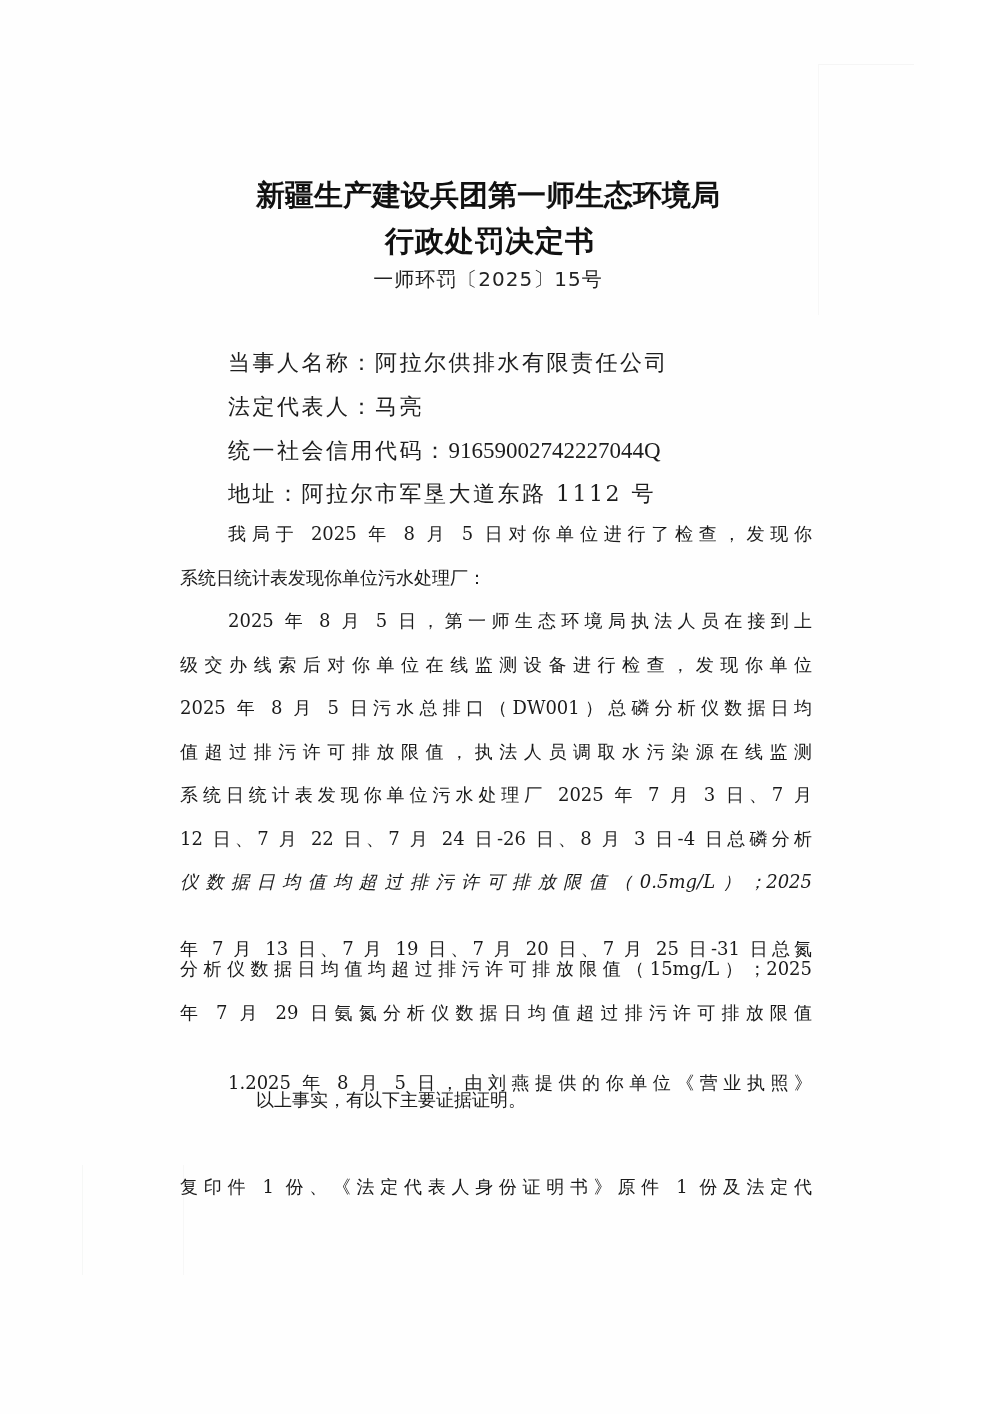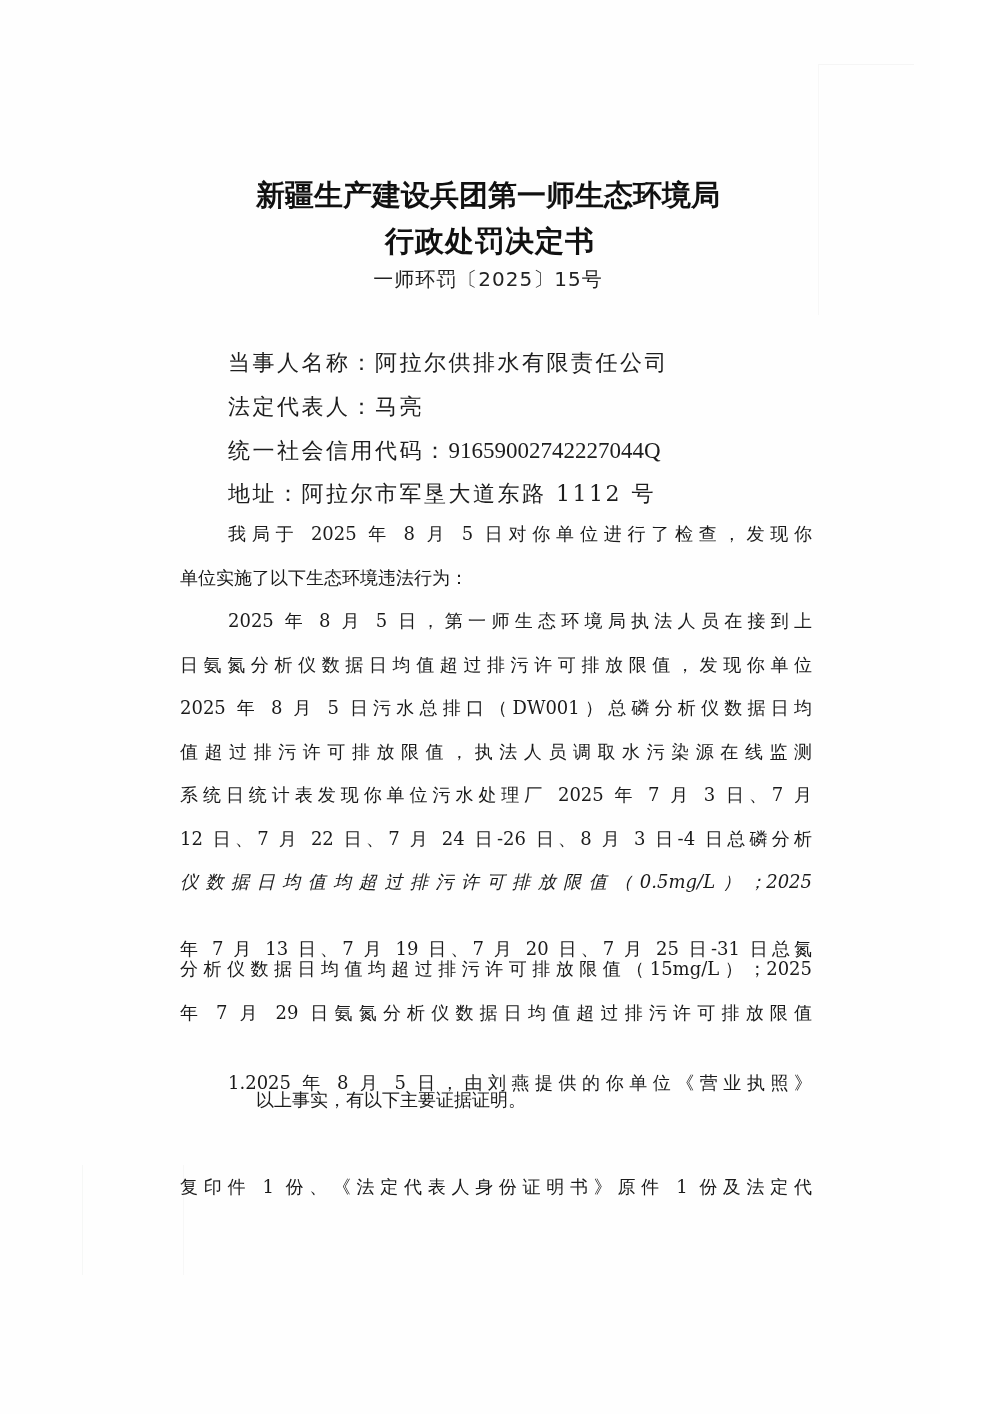--- a/index.html
+++ b/index.html
@@ -105,23 +105,23 @@
     <span>法定代表人：</span><span>马亮</span>
   </div>
   <div class="info" style="top:436px;">
     <span>统一社会信用代码：</span><span class="val-num">91659002742227044Q</span>
   </div>
   <div class="info" style="top:479px;">
     <span>地址：</span><span>阿拉尔市军垦大道东路 1112 号</span>
   </div>
 
   <div class="body-line indent" style="top:519px;">我局于 2025 年 8 月 5 日对你单位进行了检查，发现你</div>
-  <div class="body-line last" style="top:563px;">单位实施了以下生态环境违法行为：</div>
+  <div class="body-line last" style="top:563px;">系统日统计表发现你单位污水处理厂：</div>
   <div class="body-line indent" style="top:606px;">2025 年 8 月 5 日，第一师生态环境局执法人员在接到上</div>
-  <div class="body-line" style="top:650px;">日氨氮分析仪数据日均值超过排污许可排放限值，发现你单位</div>
+  <div class="body-line" style="top:650px;">级交办线索后对你单位在线监测设备进行检查，发现你单位</div>
   <div class="body-line" style="top:693px;">2025 年 8 月 5 日污水总排口（DW001）总磷分析仪数据日均</div>
   <div class="body-line" style="top:737px;">值超过排污许可排放限值，执法人员调取水污染源在线监测</div>
   <div class="body-line" style="top:780px;">系统日统计表发现你单位污水处理厂 2025 年 7 月 3 日、7 月</div>
   <div class="body-line" style="top:824px;">12 日、7 月 22 日、7 月 24 日-26 日、8 月 3 日-4 日总磷分析</div>
   <div class="body-line" style="top:867px;font-style:italic;">仪数据日均值均超过排污许可排放限值（0.5mg/L）；2025</div>
   <div class="body-line" style="top:934px;">年 7 月 13 日、7 月 19 日、7 月 20 日、7 月 25 日-31 日总氮</div>
   <div class="body-line" style="top:954px;">分析仪数据日均值均超过排污许可排放限值（15mg/L）；2025</div>
   <div class="body-line" style="top:998px;">年 7 月 29 日氨氮分析仪数据日均值超过排污许可排放限值</div>
   <div class="body-line indent last" style="top:1085px;margin-left:28px;">以上事实，有以下主要证据证明。</div>
   <div class="body-line indent" style="top:1068px;">1.2025 年 8 月 5 日，由刘燕提供的你单位《营业执照》</div>

